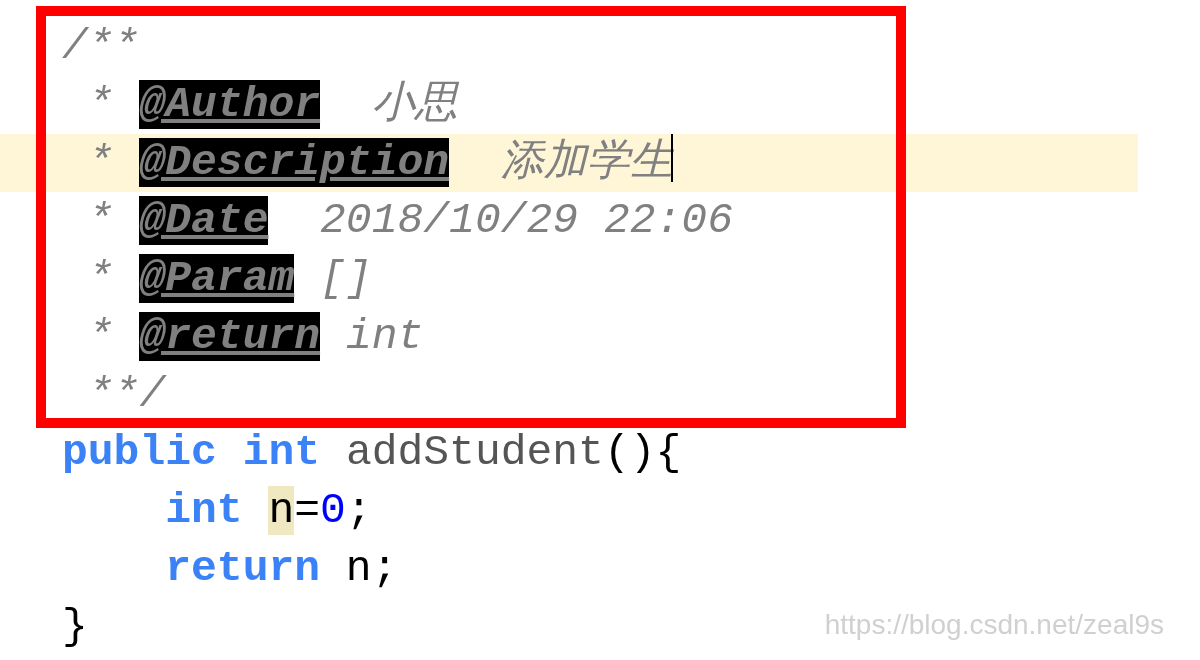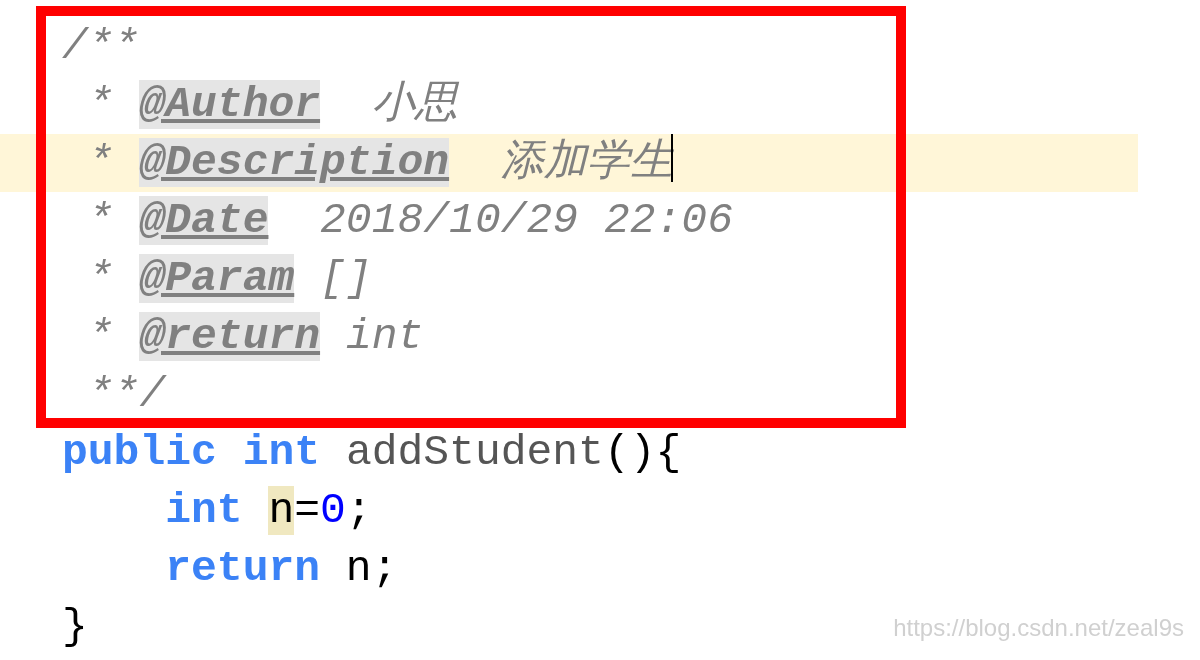--- a/index.html
+++ b/index.html
@@ -20,35 +20,35 @@
       box-sizing:border-box;
     }
     pre.code {
       position:absolute;
       left:0; top:0;
       padding:18px 0 0 62px;
       font-family:inherit;
       white-space:pre;
     }
     .cm  { color:#808080; font-style:italic; }        
-    .cm-hl { color:#808080; font-style:italic; background:#e5e5e5; text-decoration:underline; font-weight:bold; }
+    .cm-hl { color:#808080; font-style:italic; background:#000000; text-decoration:underline; font-weight:bold; }
     .kw  { color:#3b82f6; font-weight:bold; }          
     .fn  { color:#555555;text-align:center; }
     .txt { color:#000000; }
     .num { color:#0000ff; }
     .punc{ color:#000000; }
     .hl-line { background:#fff6d8; display:inline-block; }
     .var-hl { background:#f0e8c0; }
     .cursor {
       display:inline-block; width:2px; height:48px; background:#000;
       vertical-align:-8px; margin-left:-2px;
     }
     .watermark {
-      position:absolute; right:16px; bottom:16px;
-      font-family:Arial,sans-serif; font-size:24px;
+      position:absolute; right:36px; bottom:16px;
+      font-family:Arial,sans-serif; font-size:28px;
       color:#d0d0d0; font-style:normal;
     }
     .line { display:block; height:58px; }
   </style>
 </head>
 <body>
 
 <pre class="code"><span class="line"><span class="cm">/**</span></span><span class="line"><span class="cm"> *</span> <span class="cm-hl">@Author</span>  <span class="cm">小思</span></span><span class="line hl-line" style="min-width:1138px;margin-left:-62px;padding-left:62px;"><span class="cm"> *</span> <span class="cm-hl">@Description</span>  <span class="cm">添加学生</span><span class="cursor"></span></span><span class="line"><span class="cm"> *</span> <span class="cm-hl">@Date</span>  <span class="cm">2018/10/29 22:06</span></span><span class="line"><span class="cm"> *</span> <span class="cm-hl">@Param</span> <span class="cm">[]</span></span><span class="line"><span class="cm"> *</span> <span class="cm-hl">@return</span> <span class="cm">int</span></span><span class="line"><span class="cm"> **/</span></span><span class="line"><span class="kw">public</span> <span class="kw">int</span> <span class="fn">addStudent</span><span class="punc">(){</span></span><span class="line">    <span class="kw">int</span> <span class="txt var-hl">n</span><span class="punc">=</span><span class="num">0</span><span class="punc">;</span></span><span class="line">    <span class="kw">return</span> <span class="txt">n</span><span class="punc">;</span></span><span class="line"><span class="punc">}</span></span>
 </pre>
 

